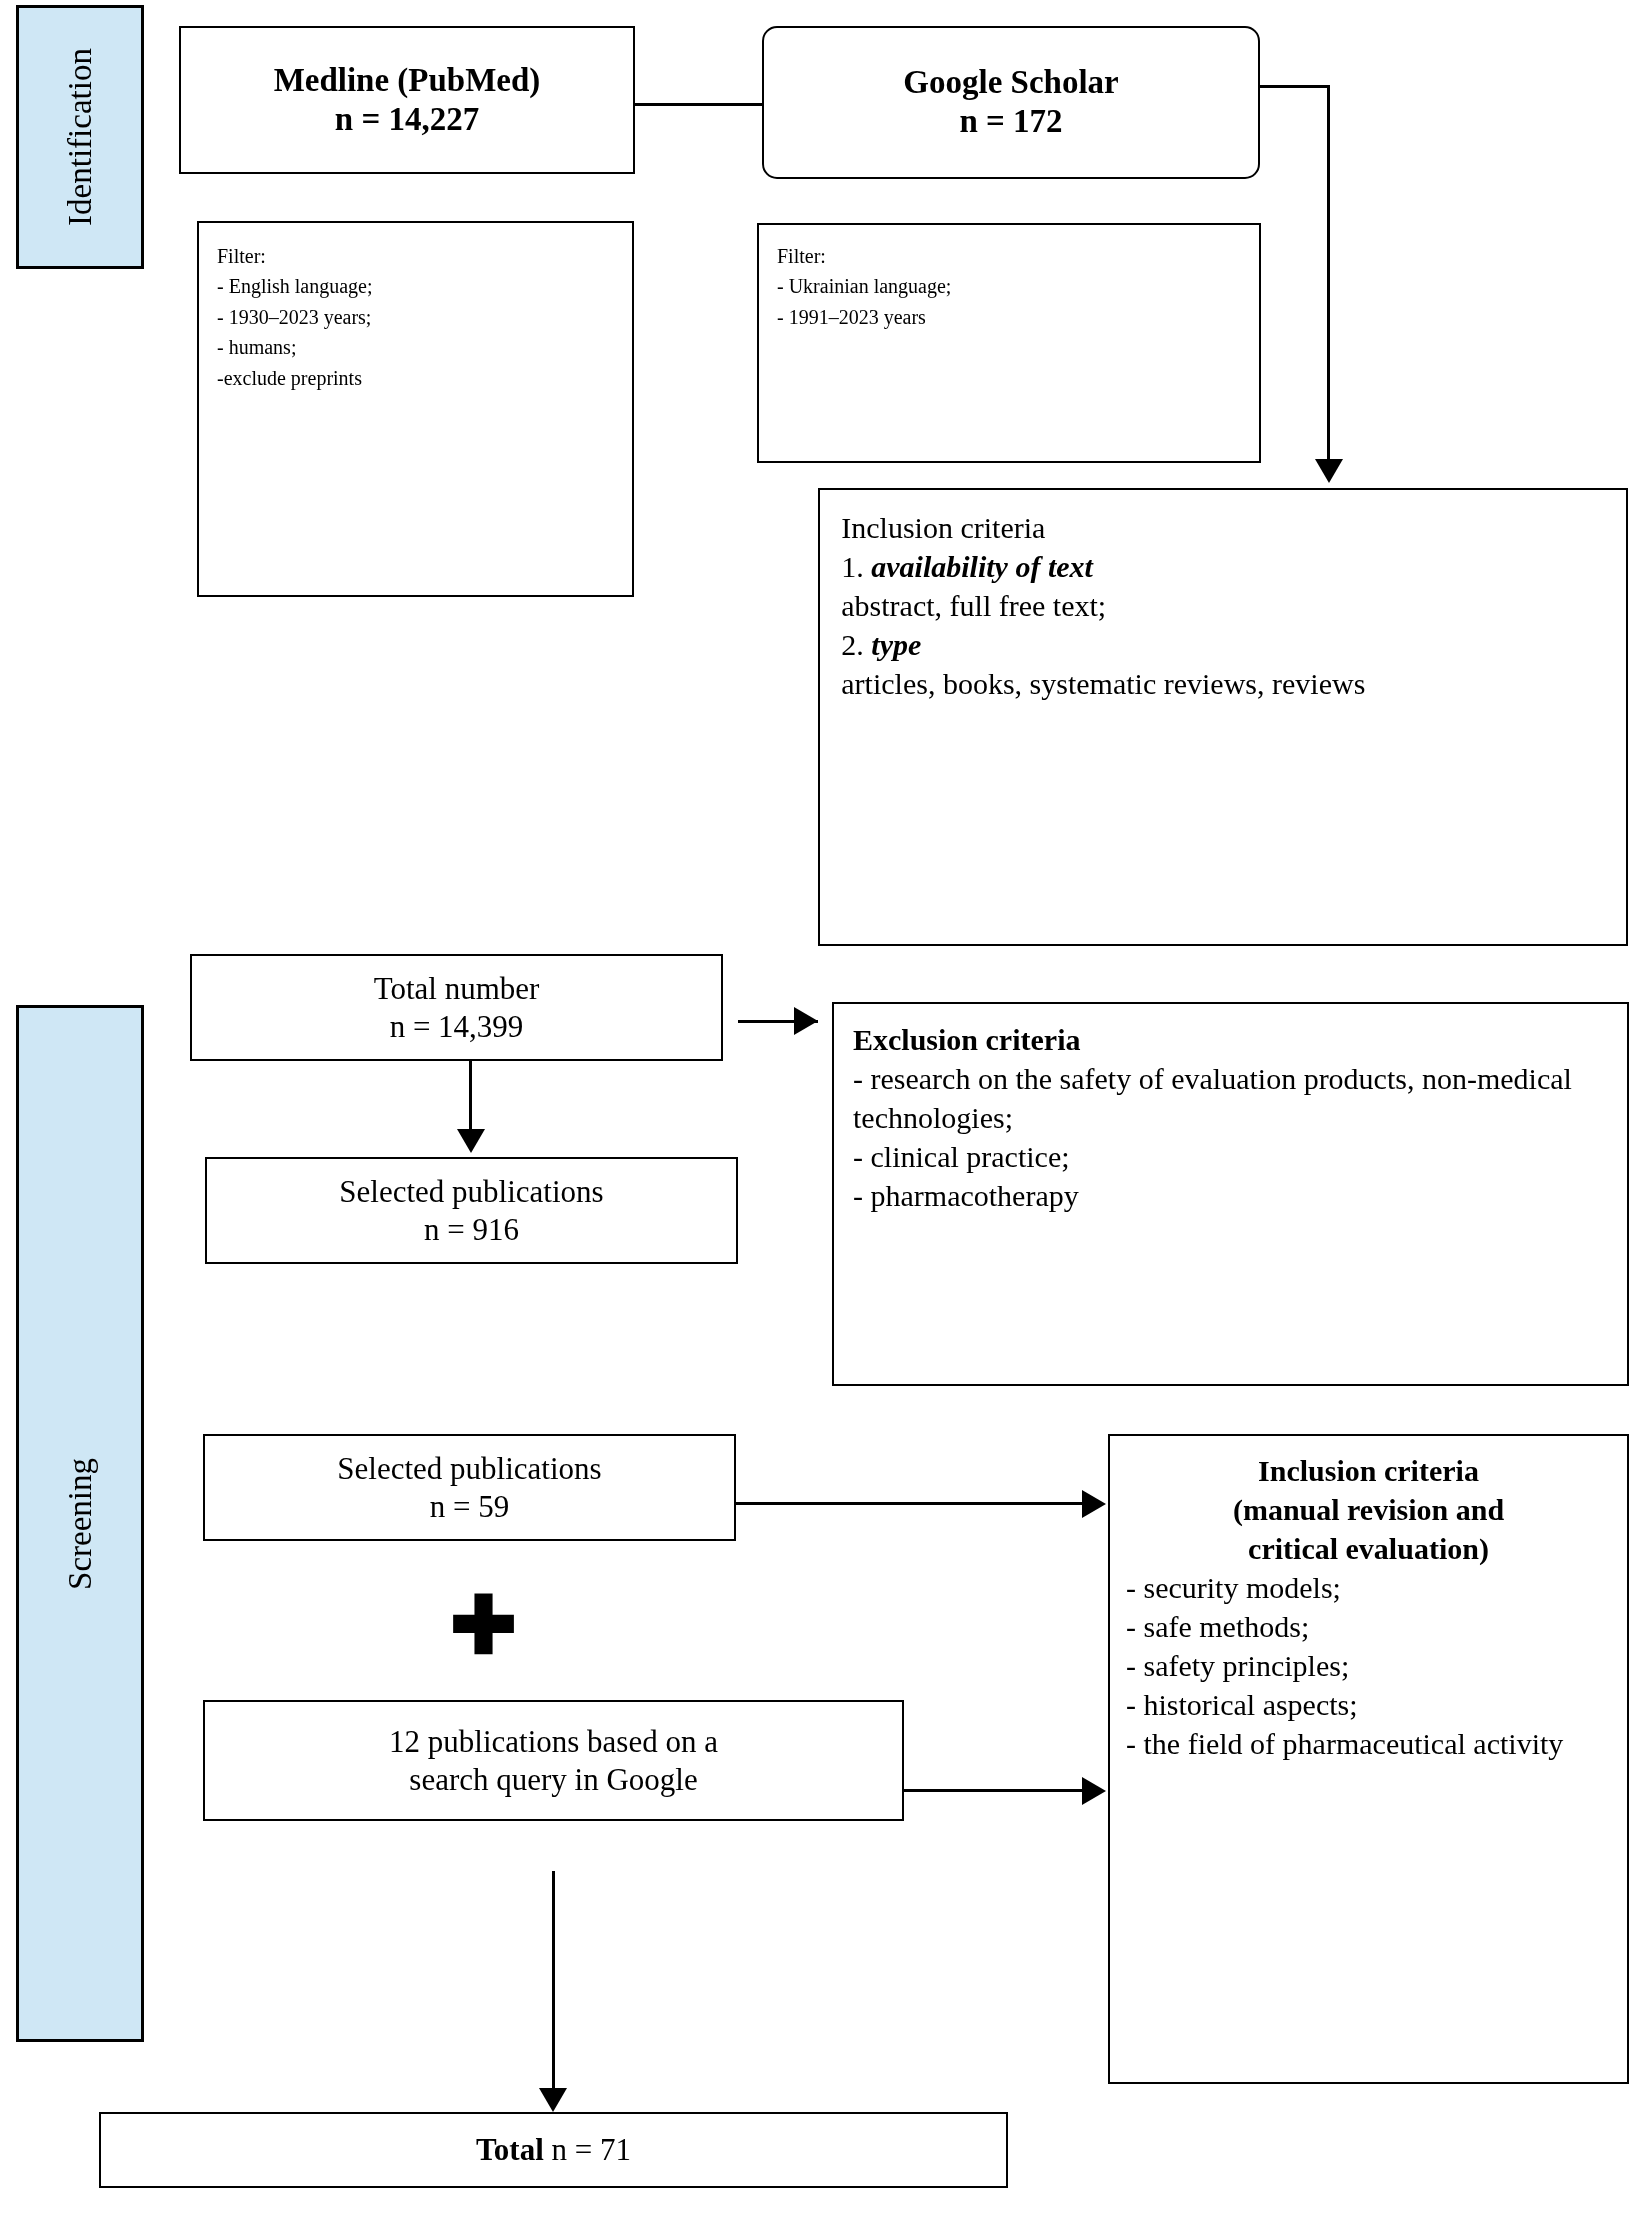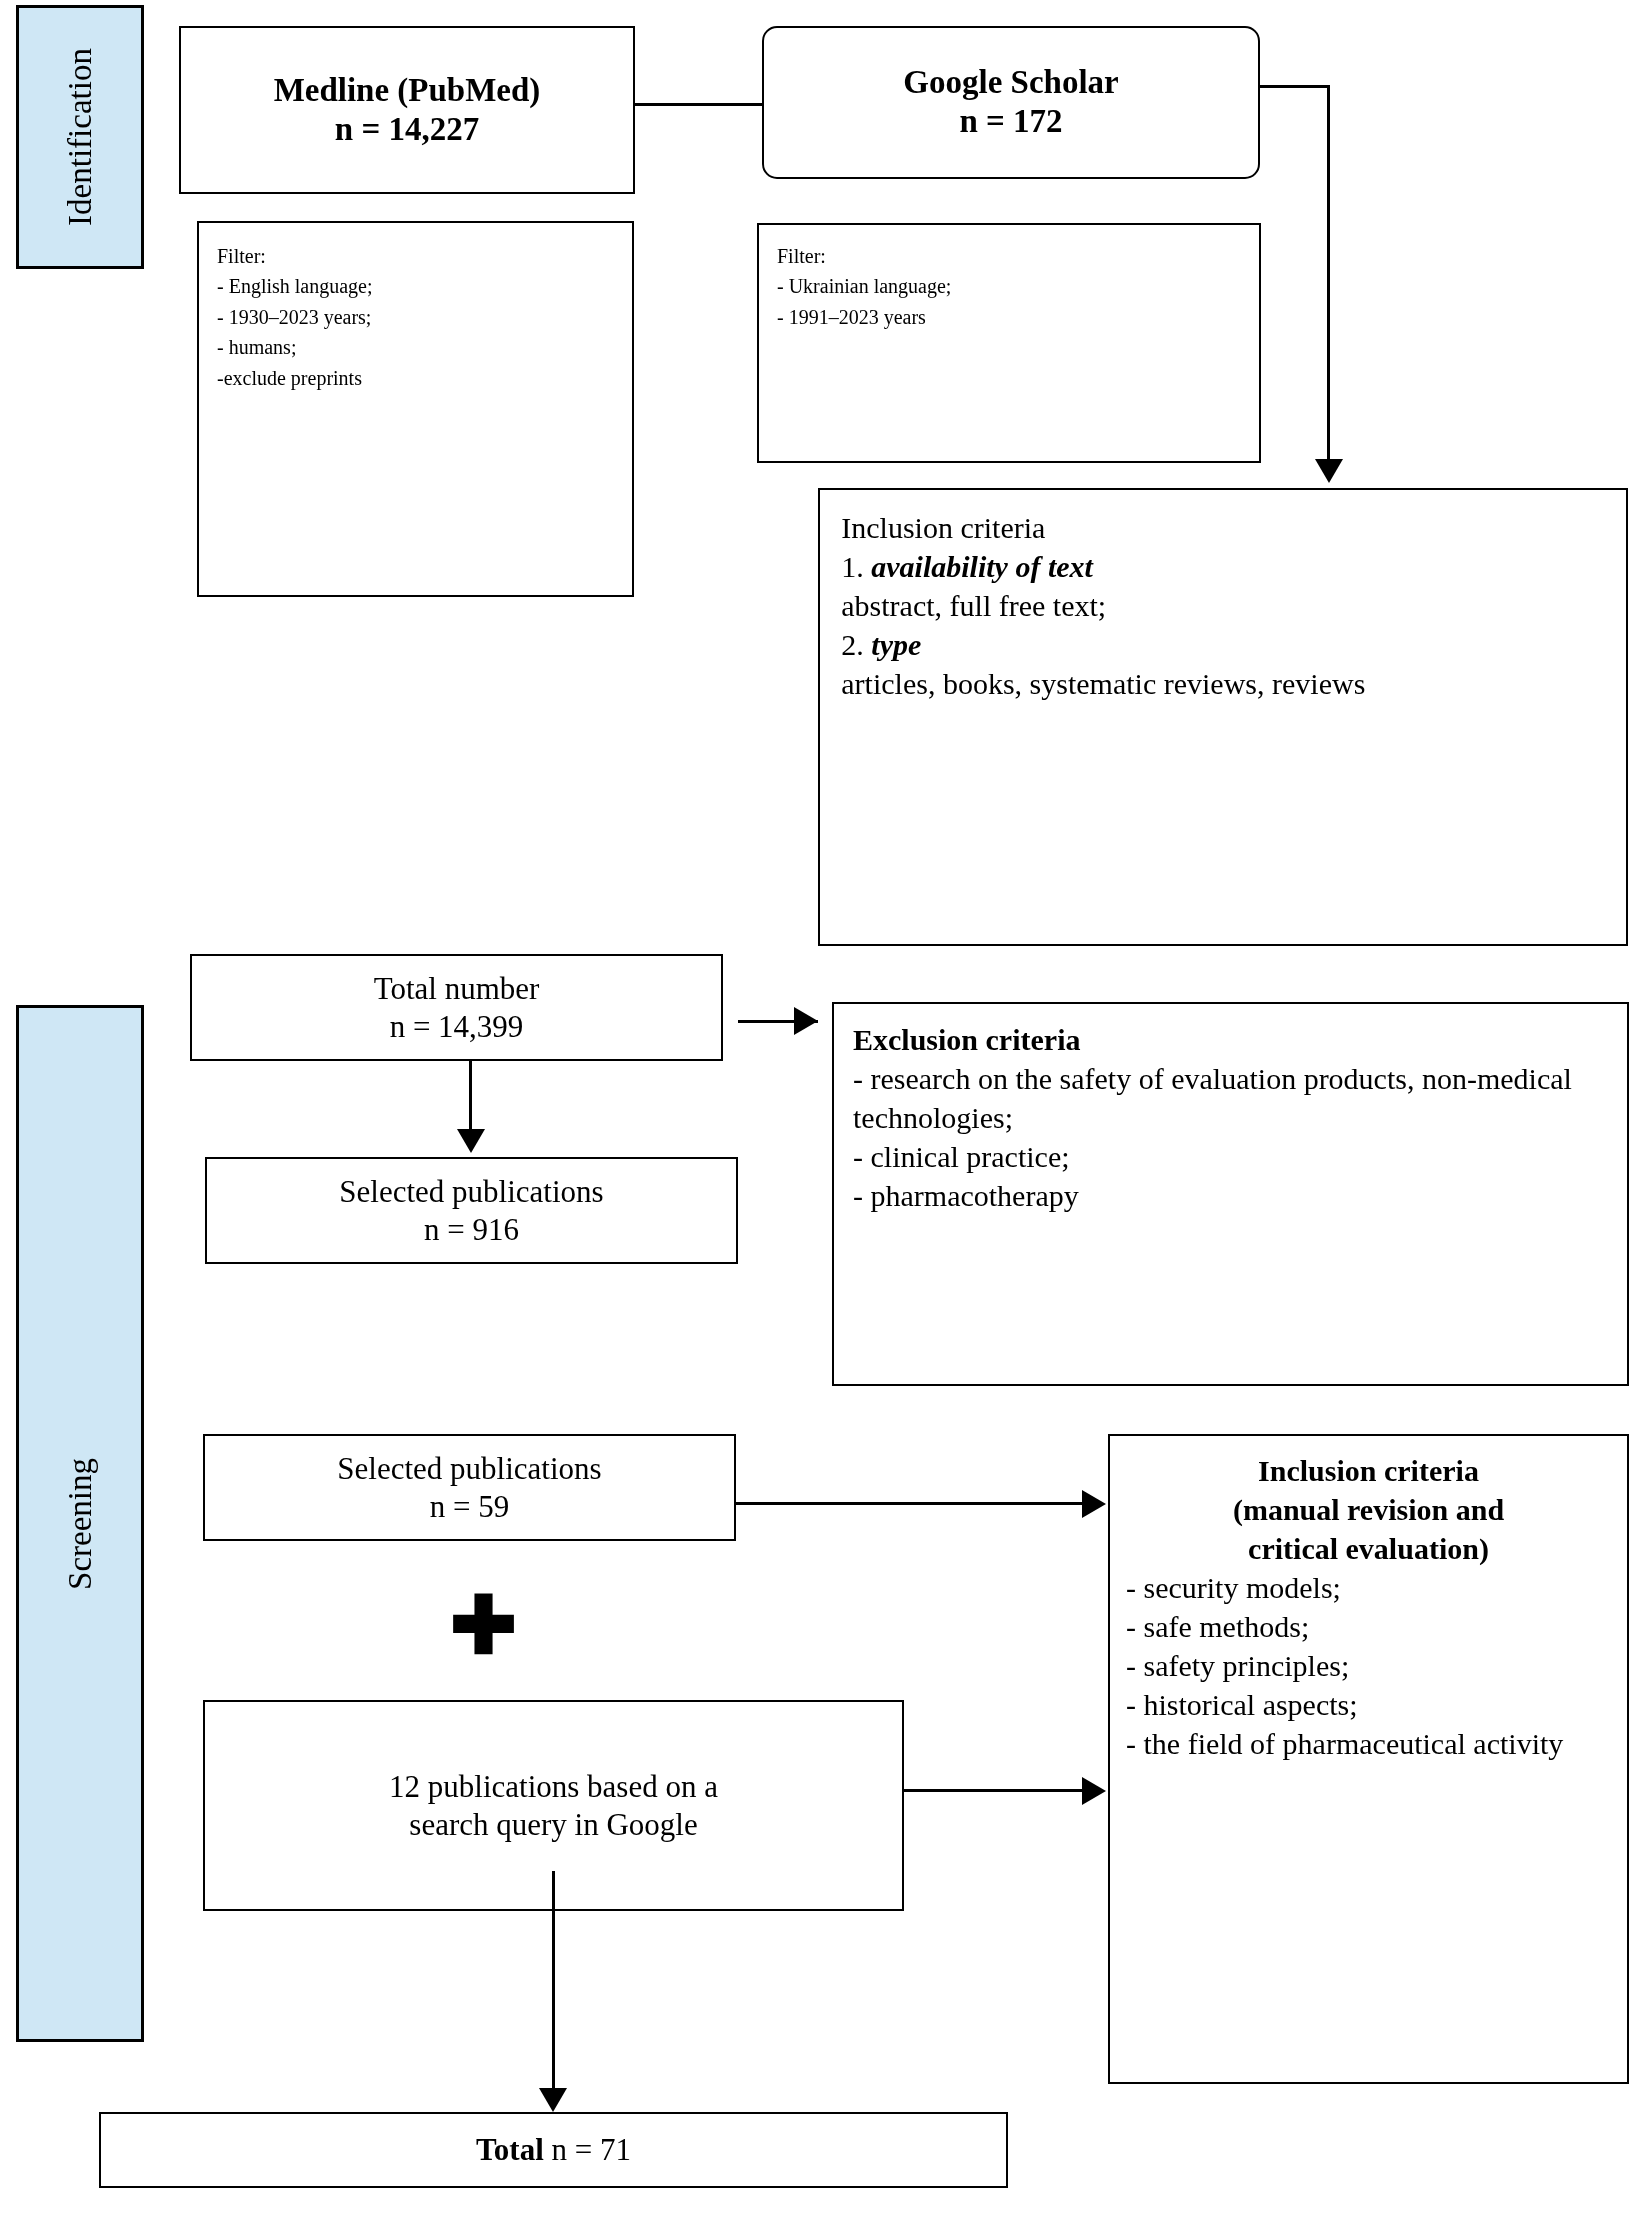--- a/index.html
+++ b/index.html
@@ -80,21 +80,21 @@
 <div id="stage">
 
   <div class="band" style="left:16px; top:5.3px; width:128px; height:264px;">
     <span class="band-label">Identification</span>
   </div>
 
   <div class="band" style="left:16px; top:1005px; width:128px; height:1037px;">
     <span class="band-label">Screening</span>
   </div>
 
-  <div class="box" style="left:179px; top:25.6px; width:456px; height:168px;">
+  <div class="box" style="left:179px; top:25.6px; width:456px; height:148px;">
     <div class="inner ctr">
       <span class="ln f-big bold">Medline (PubMed)</span>
       <span class="ln f-big bold">n = 14,227</span>
     </div>
   </div>
 
   <div class="box" style="left:762px; top:25.6px; width:498px; height:153px;border-radius:15px;">
     <div class="inner ctr">
       <span class="ln f-big bold">Google Scholar</span>
       <span class="ln f-big bold">n = 172</span>
@@ -175,21 +175,21 @@
       <span class="ln f-mid">Selected publications</span>
       <span class="ln f-mid">n = 59</span>
     </div>
   </div>
 
   <div class="line hline" style="left:736px; top:1502px; width:346px;"></div>
   <div class="arrow-r" style="left:1082px; top:1490px;"></div>
 
   <div class="plus" style="left:450px; top:1586px;">✚</div>
 
-  <div class="box" style="left:203px; top:1700px; width:701px; height:211px;">
+  <div class="box" style="left:203px; top:1700px; width:701px; height:121px;">
     <div class="inner ctr">
       <span class="ln f-mid">12 publications based on a</span>
       <span class="ln f-mid">search query in Google</span>
     </div>
   </div>
 
   <div class="line hline" style="left:902px; top:1789px; width:180px;"></div>
   <div class="arrow-r" style="left:1082px; top:1777px;"></div>
 
   <div class="line vline" style="left:552px; top:1871px; height:219px;"></div>

